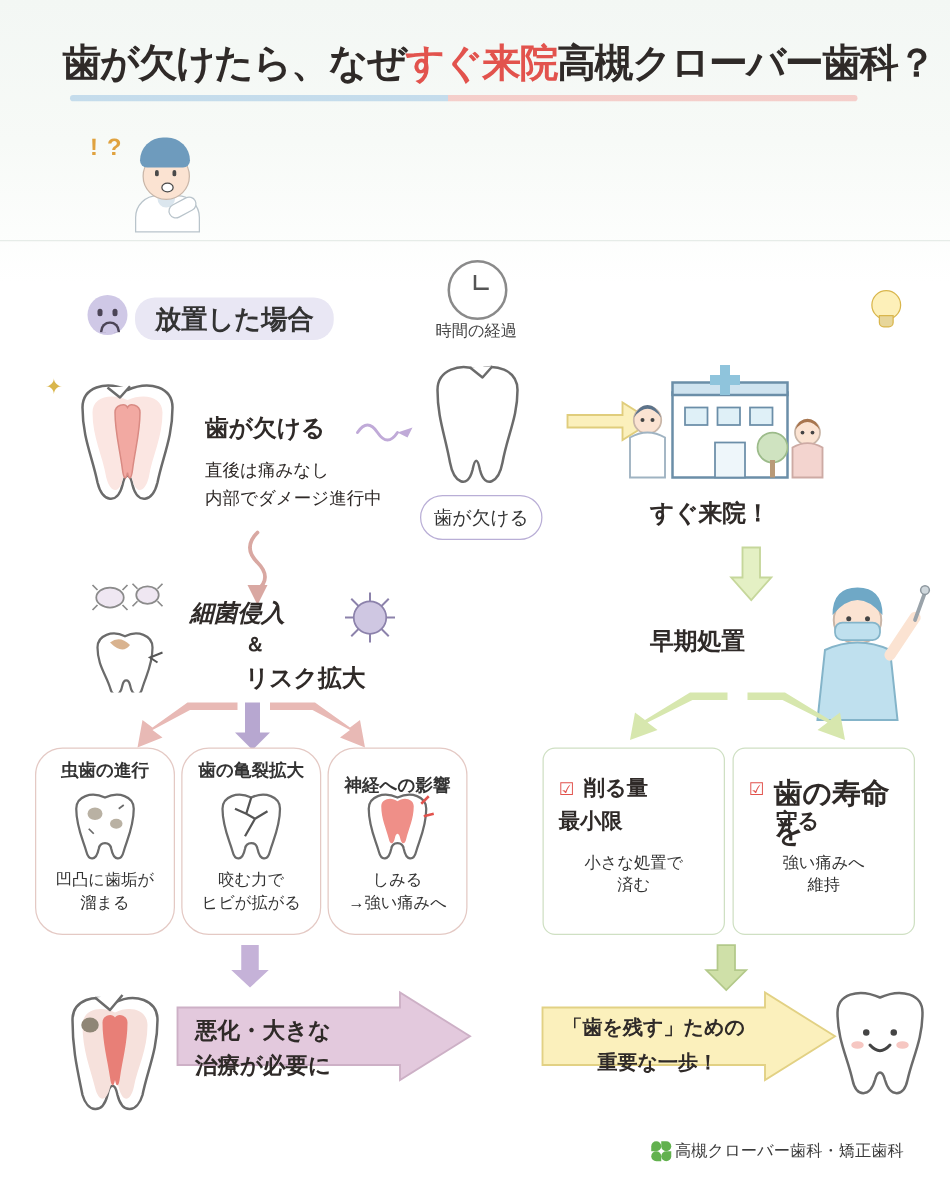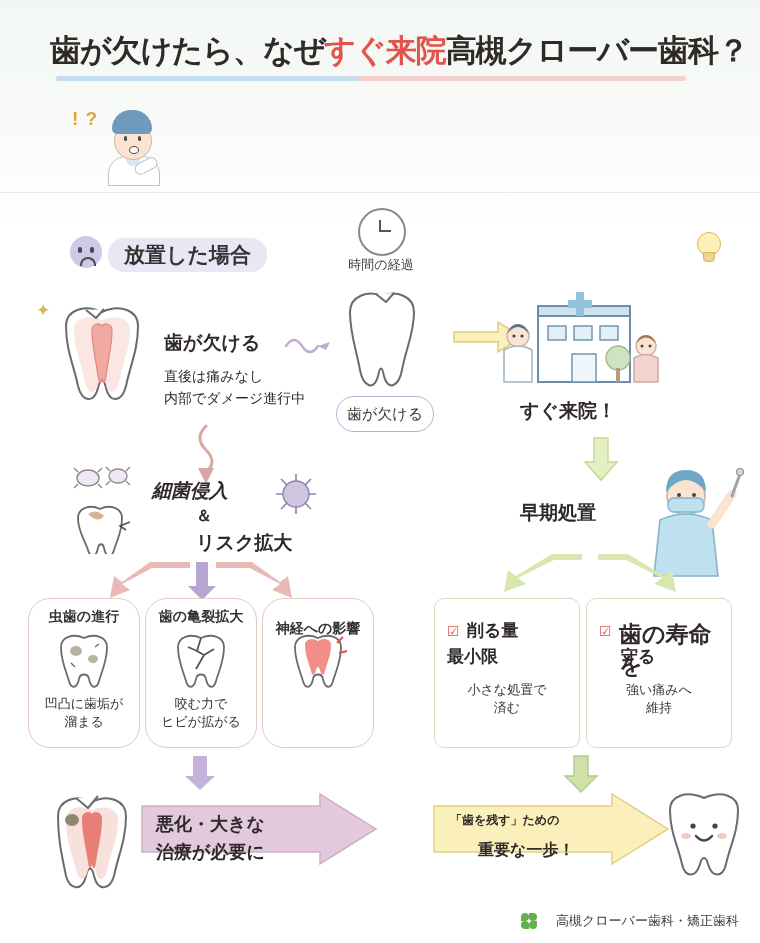--- a/index.html
+++ b/index.html
@@ -83,21 +83,21 @@
   .ill{position:absolute;}
   
   .arr{position:absolute;}
   
   .bub{
     position:absolute;border:1.6px solid #b9aed6;border-radius:20px;background:#fff;
     font-size:15px;color:#333;display:flex;align-items:center;justify-content:center;
   }
   .footer{
     position:absolute;left:520px;top:908px;width:230px;height:26px;
-    display:flex;align-items:center;gap:18px;font-size:13px;color:#3b3b3b;
+    display:flex;align-items:center;gap:2px;font-size:13px;color:#3b3b3b;
   }
   .clover{width:18px;height:18px;position:relative;}
   .clover i{position:absolute;width:8px;height:8px;background:#62b14e;border-radius:50% 50% 50% 0;}
   .clover i:nth-child(1){left:1px;top:1px;transform:rotate(0deg);}
   .clover i:nth-child(2){left:9px;top:1px;transform:rotate(90deg);}
   .clover i:nth-child(3){left:9px;top:9px;transform:rotate(180deg);}
   .clover i:nth-child(4){left:1px;top:9px;transform:rotate(270deg);}
 </style>
 </head>
 <body>
@@ -225,20 +225,24 @@
     </div>
   </div>
 
   <div class="box warm" style="left:262px;top:598px;width:110px;height:148px;">
     <div class="cap bold" style="left:0;top:8px;width:110px;font-size:14px;margin-top:12px;">神経への影響</div>
     <svg style="position:absolute;left:24px;top:30px;" width="62" height="62" viewBox="0 0 62 62">
       <path d="M8 18 C8 8 20 4 31 9 C42 4 54 8 54 18 C54 32 49 42 46 52 C44 60 38 60 36 50 C35 44 27 44 26 50 C24 60 18 60 16 52 C13 42 8 32 8 18 Z" fill="#fff" stroke="#6b6b6b" stroke-width="1.8"></path>
       <path d="M18 16 C18 10 26 8 31 12 C36 8 44 10 44 16 C44 26 40 34 38 42 C37 47 34 47 33 41 C32 37 30 37 29 41 C28 47 25 47 24 42 C22 34 18 26 18 16 Z" fill="#ef8f88"></path>
       <path d="M50 14 l6 -6 M52 24 l8 -2" stroke="#e2534d" stroke-width="2"></path>
     </svg>
+    <div class="cap" style="left:0;top:96px;width:110px;">
+      <span>しみる</span><br>
+      <span>→強い痛みへ</span>
+    </div>
   </div>
 
   <svg class="arr" style="left:182px;top:754px;" width="36" height="38" viewBox="0 0 36 38">
     <path d="M11 2 L25 2 L25 22 L33 22 L18 36 L3 22 L11 22 Z" fill="#c5b2d8"></path>
   </svg>
 
   <svg class="ill" style="left:42px;top:790px;" width="100" height="100" viewBox="0 0 100 100">
     <path d="M16 26 C16 10 34 4 50 12 C66 4 84 10 84 26 C84 50 76 66 72 86 C68 100 56 102 52 86 C50 76 46 76 44 86 C40 102 28 100 24 86 C20 66 16 50 16 26 Z" fill="#fff" stroke="#6b6b6b" stroke-width="2"></path>
     <path d="M24 30 C24 18 38 14 50 20 C62 14 76 18 76 30 C76 50 68 64 65 80 C62 92 56 92 53 80 C51 72 48 72 46 80 C43 92 37 92 34 80 C30 64 24 50 24 30 Z" fill="#f6e1dc"></path>
     <path d="M40 28 C40 22 48 20 50 24 C52 20 60 22 60 28 C60 44 56 58 54 72 C53 80 51 80 50 74 C49 80 47 80 46 72 C44 58 40 44 40 28 Z" fill="#e87f77"></path>
@@ -319,21 +323,21 @@
     </div>
   </div>
 
   <svg class="arr" style="left:562px;top:754px;" width="38" height="40" viewBox="0 0 38 40">
     <path d="M12 2 L26 2 L26 22 L35 22 L19 38 L3 22 L12 22 Z" fill="#cfe0a8" stroke="#b3c98a" stroke-width="1.4"></path>
   </svg>
 
   <svg class="arr" style="left:432px;top:792px;" width="238" height="74" viewBox="0 0 238 74">
     <path d="M2 14 L180 14 L180 2 L236 37 L180 72 L180 60 L2 60 Z" fill="#fbf0bc" stroke="#e2d184" stroke-width="1.5"></path>
   </svg>
-  <div class="txt bold" style="left:450px;top:812px;font-size:12px;">「歯を残す」ための</div>
+  <div class="txt bold" style="left:450px;top:812px;font-size:16px;">「歯を残す」ための</div>
   <div class="txt bold" style="left:478px;top:840px;font-size:16px;">重要な一歩！</div>
 
   <svg class="ill" style="left:662px;top:788px;" width="84" height="92" viewBox="0 0 84 92">
     <path d="M8 22 C8 8 24 2 42 10 C60 2 76 8 76 22 C76 44 68 58 64 76 C61 90 50 90 46 76 C44 68 40 68 38 76 C34 90 23 90 20 76 C16 58 8 44 8 22 Z" fill="#fff" stroke="#6b6b6b" stroke-width="2"></path>
     <circle cx="31" cy="38" r="2.6" fill="#444"></circle>
       <circle cx="53" cy="38" r="2.6" fill="#444"></circle>
     <path d="M34 48 q8 9 16 0" fill="none" stroke="#444" stroke-width="2.4" stroke-linecap="round"></path>
     <ellipse cx="24" cy="48" rx="5" ry="3" fill="#f6c7c2"></ellipse>
     <ellipse cx="60" cy="48" rx="5" ry="3" fill="#f6c7c2"></ellipse>
   </svg>

